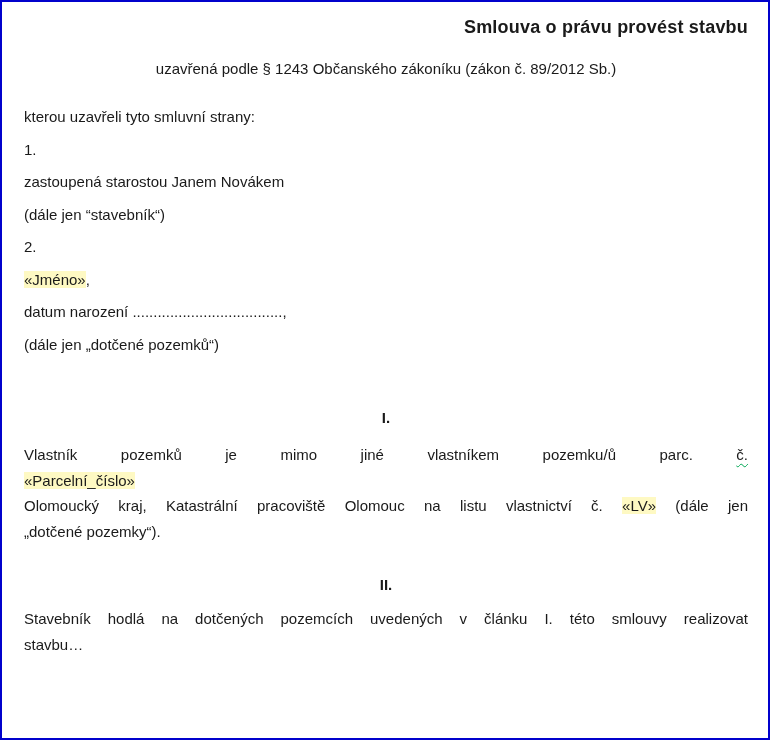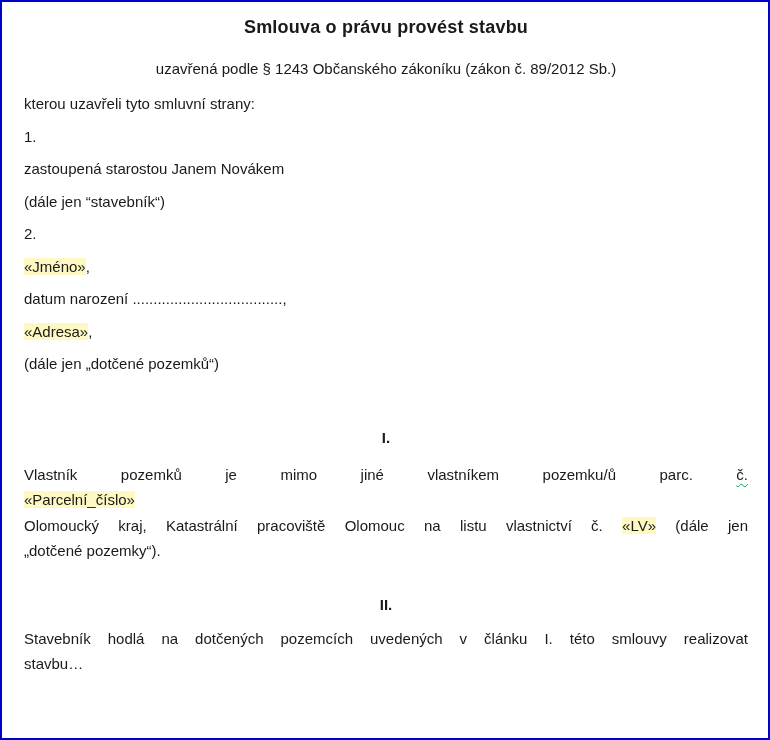--- a/index.html
+++ b/index.html
@@ -10,28 +10,28 @@
     color: #1a1a1a;
   }
   .page {
     width: 770px; height: 740px;
     background: #ffffff;
     border: 2px solid #0101cc;
     padding: 10px 20px 0 22px;
     overflow: hidden;
   }
   .title {
-    text-align: center; font-weight: bold;
+    text-align: right; font-weight: bold;
     font-size: 18px; line-height: 26px; margin-top: 2px;
     letter-spacing: 0.2px;
   }
   .subtitle {
     text-align: center; font-size: 15px; line-height: 22px; margin-top: 18px;
   }
-  .plines { margin-top: 8px; font-size: 15px; }
+  .plines { margin-top: 21px; font-size: 15px; }
   .pline { line-height: 32.5px; white-space: pre-wrap; }
   .hl { background: #fef9c3; }
   .heading {
     text-align: center; font-weight: bold;
     font-size: 15px; line-height: 25px;
   }
   .h1m { margin-top: 44px; }
   .h2m { margin-top: 28px; }
   .para { font-size: 15px; }
   .p1m { margin-top: 12px; }
@@ -59,21 +59,20 @@
   <div class="plines">
     <div class="pline">kterou uzavřeli tyto smluvní strany:</div>
 
     <div class="pline">1.</div>
     <div class="pline">zastoupená starostou Janem Novákem</div>
     <div class="pline">(dále jen “stavebník“)</div>
 
     <div class="pline">2.</div>
     <div class="pline"><span class="hl">«Jméno»</span><span>,</span></div>
     <div class="pline">datum narození ....................................,</div>
-    <div class="pline"><span class="hl">«Adresa»</span><span>,</span></div>
     <div class="pline">(dále jen „dotčené pozemků“)</div>
   </div>
 
   <div class="heading h1m">I.</div>
 
   <div class="para p1m">
     <div class="ln just"><span>Vlastník pozemků je mimo jiné vlastníkem pozemku/ů </span><span class="b">parc. </span><span class="b sq">č.</span>
 <span class="b hl">«Parcelní_číslo»</span></div>
     <div class="ln just"><span>Olomoucký kraj, Katastrální pracoviště Olomouc na listu vlastnictví č. </span><span class="hl">«LV»</span><span> (dále jen</span></div>
     <div class="ln">„dotčené pozemky“).</div>

